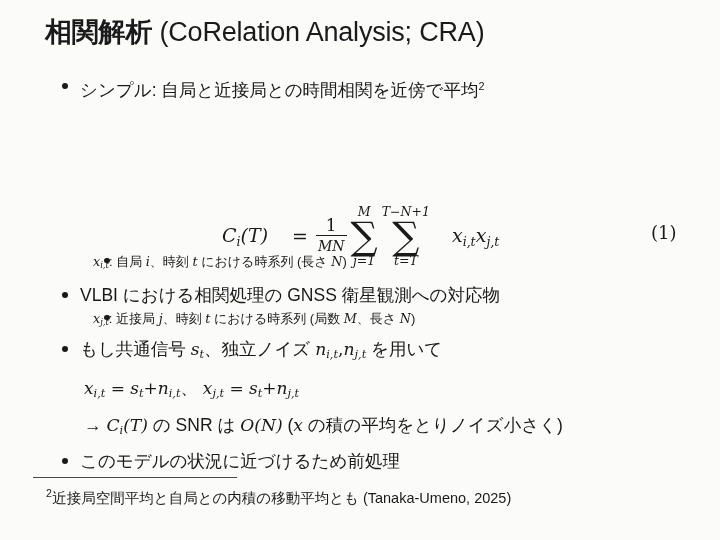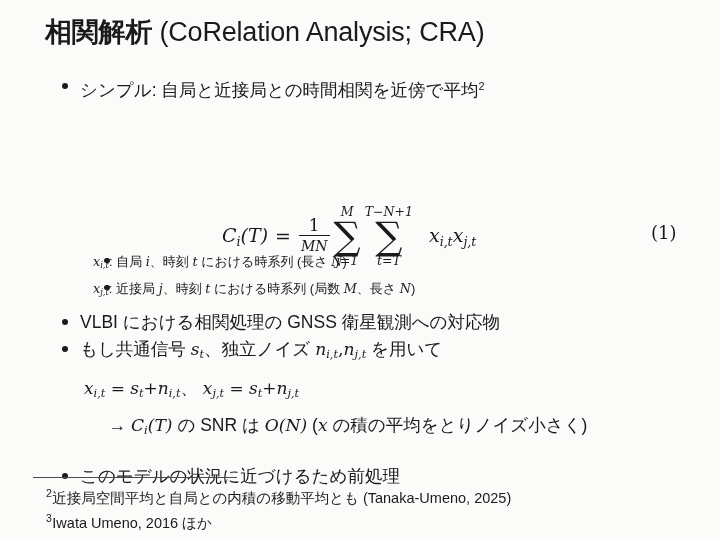--- a/index.html
+++ b/index.html
@@ -113,21 +113,21 @@
     font-family: "DejaVu Serif", "Liberation Serif", serif;
     font-size: 19px;
   }
   .eqnum {
     position: absolute;
     left: 651px;
     top: 22px;
     font-family: "DejaVu Serif", "Liberation Serif", serif;
     font-size: 18px;
   }
-  .lhs { font-style: italic; margin-right: 7px; }
+  .lhs { font-style: italic; margin-right: 24px; }
   .eqsign { font-style: normal; margin-right: 8px; }
 
   .frac {
     display: inline-flex;
     flex-direction: column;
     align-items: center;
     vertical-align: middle;
     font-style: italic;
     margin-right: 2px;
   }
@@ -159,21 +159,21 @@
   }
   .sumblk .lim.up2 { font-style: italic; text-align: right; }
   .sumblk .big {
     font-family: "DejaVu Serif", "Liberation Serif", serif;
     font-style: normal;
     font-size: 38px;
     line-height: 36px;
     font-weight: 400;
   }
   .prodterm {
-    margin-left: 14px;
+    margin-left: 20px;
     font-style: italic;
   }
 
   
   .mathrow {
     font-family: "DejaVu Serif", "Liberation Serif", serif;
     font-size: 17px;
     font-style: italic;
     white-space: nowrap;
   }
@@ -242,59 +242,56 @@
       <div class="eqnum">(1)</div>
     </div>
 
     <div style="height:146px;"></div>
 
     <div class="item lvl2">
       <span class="bullet"></span>
       <span class="m"><span>x</span><span class="sub">i,t</span></span><span>: 自局 </span><span class="m">i</span><span>、時刻 </span><span class="m">t</span><span> における時系列 (長さ </span><span class="m">N</span><span>)</span>
     </div>
 
+    <div class="item lvl1" style="margin-top:6px;">
+      <span class="bullet"></span>
+      <span>VLBI</span><span> における相関処理の </span><span>GNSS</span><span> 衛星観測への対応物</span>
+    </div>
+
     <div class="item lvl2">
       <span class="bullet"></span>
       <span class="m"><span>x</span><span class="sub">j,t</span></span><span>: 近接局 </span><span class="m">j</span><span>、時刻 </span><span class="m">t</span><span> における時系列 (局数 </span><span class="m">M</span><span>、長さ </span><span class="m">N</span><span>)</span>
-    </div>
-
-    <div class="item lvl1" style="margin-top:6px;">
-      <span class="bullet"></span>
-      <span>VLBI</span><span> における相関処理の </span><span>GNSS</span><span> 衛星観測への対応物</span>
     </div>
 
     <div class="item lvl1" style="margin-top:3px;">
       <span class="bullet"></span>
       <span>もし共通信号 </span><span class="m"><span>s</span><span class="sub">t</span></span><span>、独立ノイズ </span><span class="m"><span>n</span><span class="sub">i,t</span></span><span class="mr">,</span><span class="m"><span>n</span><span class="sub">j,t</span></span><span> を用いて</span>
     </div>
 
     <div class="cont ind mathrow" style="margin-top:9px;">
       <span><span>x</span><span class="sub">i,t</span></span>
       <span class="up">=</span>
       <span><span>s</span><span class="sub">t</span></span><span class="up">+</span><span><span>n</span><span class="sub">i,t</span></span><span class="up" style="font-family:'Liberation Sans',sans-serif;">、</span>
       <span><span>x</span><span class="sub">j,t</span></span>
       <span class="up">=</span>
       <span><span>s</span><span class="sub">t</span></span><span class="up">+</span><span><span>n</span><span class="sub">j,t</span></span>
     </div>
 
-    <div class="cont ind" style="margin-top:6px;text-align:center;">
+    <div class="cont ind" style="margin-top:6px;">
       <span>→ </span><span class="m"><span>C</span><span class="sub">i</span><span>(T)</span></span><span> の </span><span>SNR</span><span> は </span><span class="m"><span>O</span><span>(N)</span></span><span> (</span><span class="m">x</span><span> の積の平均をとりノイズ小さく)</span>
     </div>
 
-    <div class="item lvl1" style="margin-top:21px;">
+    <div class="item lvl1" style="margin-top:6px;">
       <span class="bullet"></span>
       <span>このモデルの状況に近づけるため前処理</span>
     </div>
 
   </div>
 
   <div class="fnrule"></div>
 
   <div class="footnotes">
     <div class="fn">
       <span class="fnmark">2</span><span>近接局空間平均と自局との内積の移動平均とも (Tanaka-Umeno, 2025)</span>
     </div>
-    <div class="fn">
-      <span class="fnmark">3</span><span>Iwata Umeno, 2016 ほか</span>
-    </div>
   </div>
 
 </div>
 
 </body></html>

